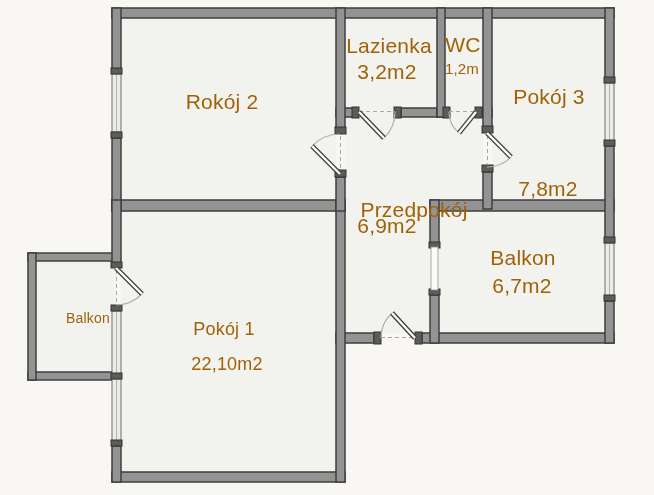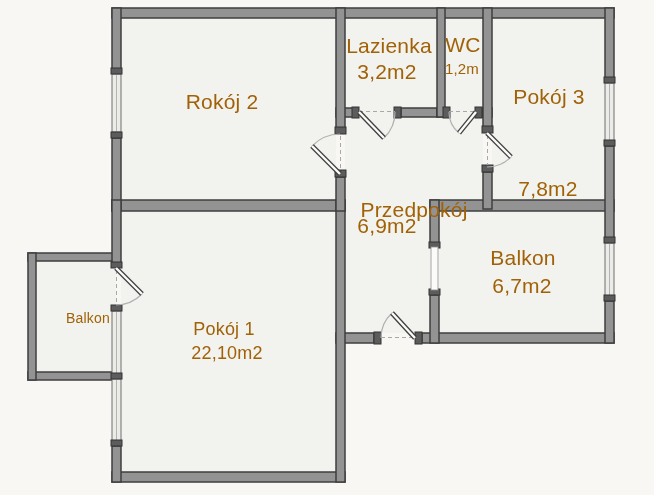--- a/index.html
+++ b/index.html
@@ -179,16 +179,16 @@
   <div class="lbl" style="left:549px;top:96px;">Pokój 3</div>
   <div class="lbl" style="left:548px;top:140px;margin-top:48px;">7,8m2</div>
 
   <div class="lbl" style="left:414px;top:179px;margin-top:30px;">Przedpokój</div>
   <div class="lbl" style="left:387px;top:225px;">6,9m2</div>
 
   <div class="lbl" style="left:523px;top:257px;">Balkon</div>
   <div class="lbl" style="left:522px;top:285px;">6,7m2</div>
 
   <div class="lbl big" style="left:224px;top:329px;">Pokój 1</div>
-  <div class="lbl big" style="left:227px;top:353px;">22,10m2</div>
+  <div class="lbl big" style="left:227px;top:364px;">22,10m2</div>
 
   <div class="lbl tiny" style="left:72px;top:318px;margin-left:16px;">Balkon</div>
 </div>
 
 </body></html>

